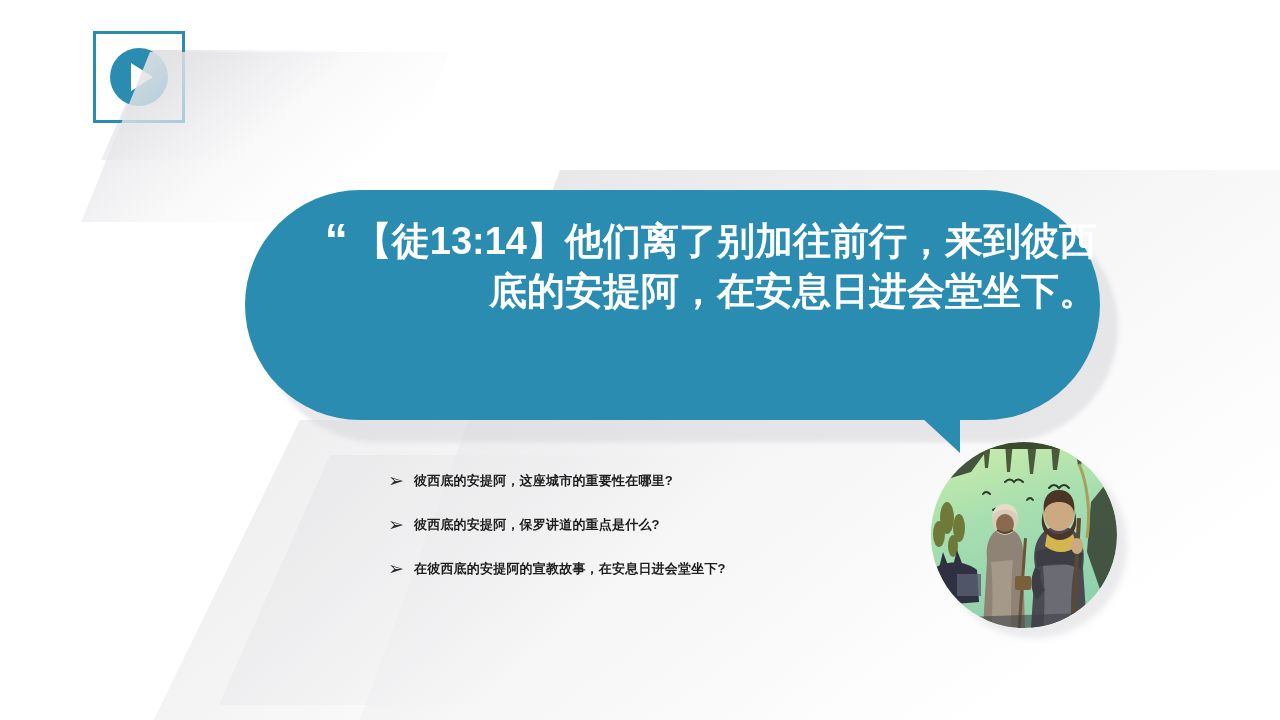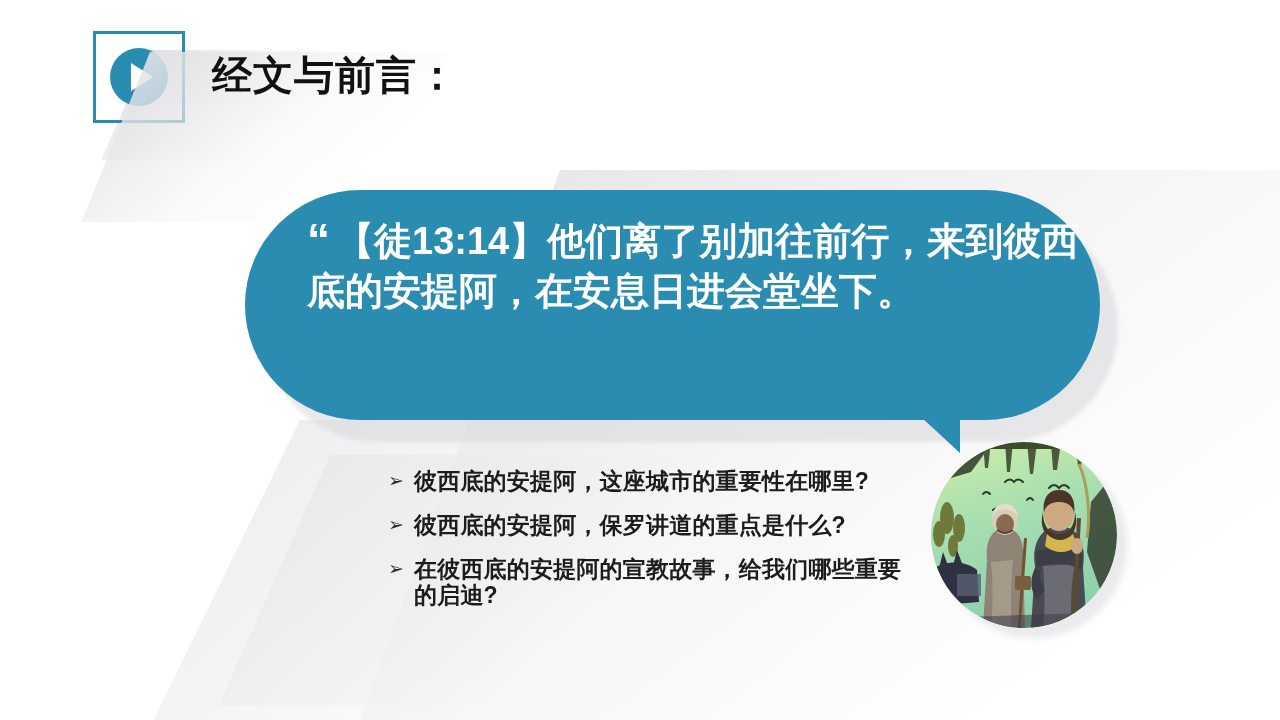--- a/index.html
+++ b/index.html
@@ -121,20 +121,21 @@
     white-space: nowrap;
   }
 
   
   .bubble-wrap {
     position: absolute;
     left: 245px;
     top: 190px;
     width: 855px;
     height: 220px;
+    text-align: right;
   }
   .bubble-shadow {
     position: absolute;
     left: 18px;
     top: 22px;
     width: 855px;
     height: 230px;
     border-radius: 118px;
     background: rgba(215,215,219,0.55);
     filter: blur(2px);
@@ -193,21 +194,21 @@
   }
   .bullet-marker {
     flex: 0 0 auto;
     width: 26px;
     font-size: 19px;
     color: #2b2b2b;
     line-height: 26px;
   }
   .bullet-text {
     flex: 1 1 auto;
-    font-size: 23px;
+    font-size: 13px;
     font-weight: bold;
     color: #1c1c1c;
     line-height: 26px;
     letter-spacing: 0.2px;
   }
 
   
   .photo-wrap {
     position: absolute;
     left: 931px;
@@ -246,42 +247,41 @@
   <div class="bg-wedge wedge-soft"></div>
   <div class="bg-wedge wedge-bullets"></div>
 
   <div class="header-block">
     <div class="logo-shadow"></div>
     <div class="logo-frame"></div>
     <div class="logo-circle">
     </div>
     <div class="logo-play"></div>
     <div class="bg-wedge wedge-head"></div>
-    <div class="header-title">经文与前言：</div>
   </div>
 
   <div class="bubble-wrap">
     <div class="bubble-shadow"></div>
     <div class="bubble"></div>
     <div class="bubble-tail"></div>
     <div class="bubble-text"><span class="quote-mark">“</span><span>【徒13:14】他们离了别加往前行，来到彼西底的安提阿，在安息日进会堂坐下。</span></div>
   </div>
 
   <div class="bullets">
     <div class="bullet-row">
       <span class="bullet-marker">➢</span>
       <span class="bullet-text">彼西底的安提阿，这座城市的重要性在哪里?</span>
     </div>
     <div class="bullet-row">
       <span class="bullet-marker">➢</span>
       <span class="bullet-text">彼西底的安提阿，保罗讲道的重点是什么?</span>
     </div>
     <div class="bullet-row">
       <span class="bullet-marker">➢</span>
-      <span class="bullet-text">在彼西底的安提阿的宣教故事，给我们哪些重要的启迪?</span>
+      <span class="bullet-text">在彼西底的安提阿的宣教故事，在安息日进会堂坐下?</span>
     </div>
   </div>
 
   <div class="photo-wrap">
     <div class="photo-shadow"></div>
     <div class="photo">
       <svg width="186" height="186" viewBox="0 0 186 186" xmlns="http://www.w3.org/2000/svg" aria-hidden="true">
         <defs>
           <linearGradient id="sky" x1="0" y1="0" x2="0.3" y2="1">
             <stop offset="0%" stop-color="#cfeea8"></stop>

